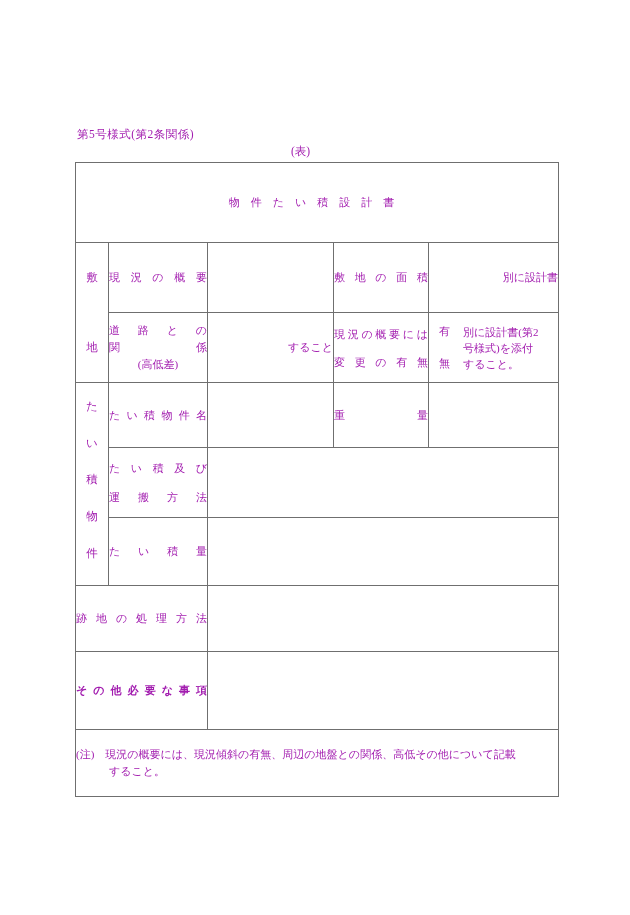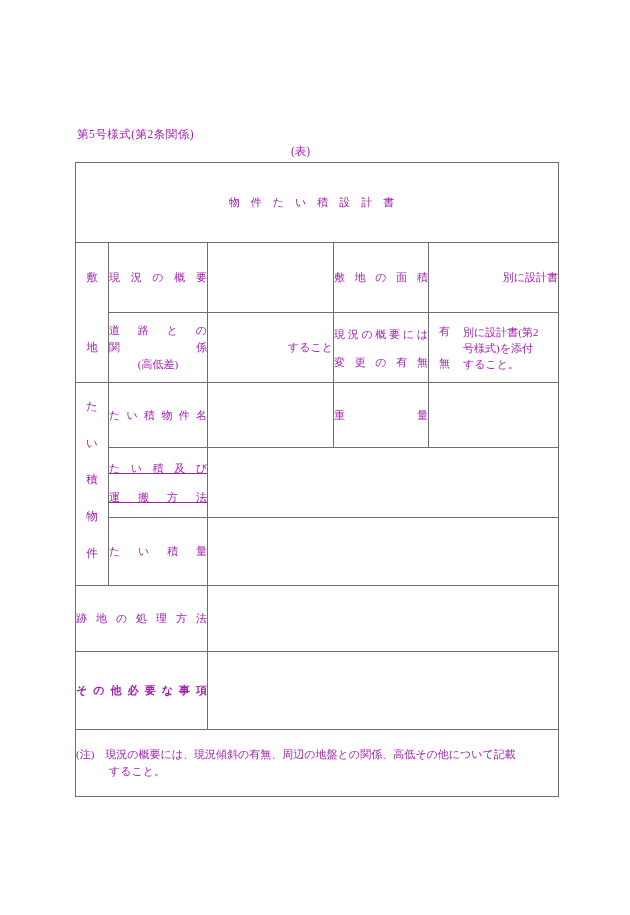--- a/index.html
+++ b/index.html
@@ -44,21 +44,21 @@
   }
   col.c0 { width: 33px; }
   col.c1 { width: 99px; }
   col.c2 { width: 126px; }
   col.c3 { width: 95px; }
   col.c4 { width: 130px; }
   tr.r-title { height: 80px; }
   tr.r1 { height: 70px; }
   tr.r2 { height: 70px; font-family: Liberation Serif, serif; }
   tr.r3 { height: 65px; }
-  tr.r4 { height: 70px; text-decoration: underline; }
+  tr.r4 { height: 70px; }
   tr.r5 { height: 68px; }
   tr.r6 { height: 66px; }
   tr.r7 { height: 78px; font-weight: bold; }
   tr.r-note { height: 67px; }
   .title-cell {
     text-align: center;
     font-size: 13px;
     letter-spacing: 11px;
     padding-left: 11px;
   }

